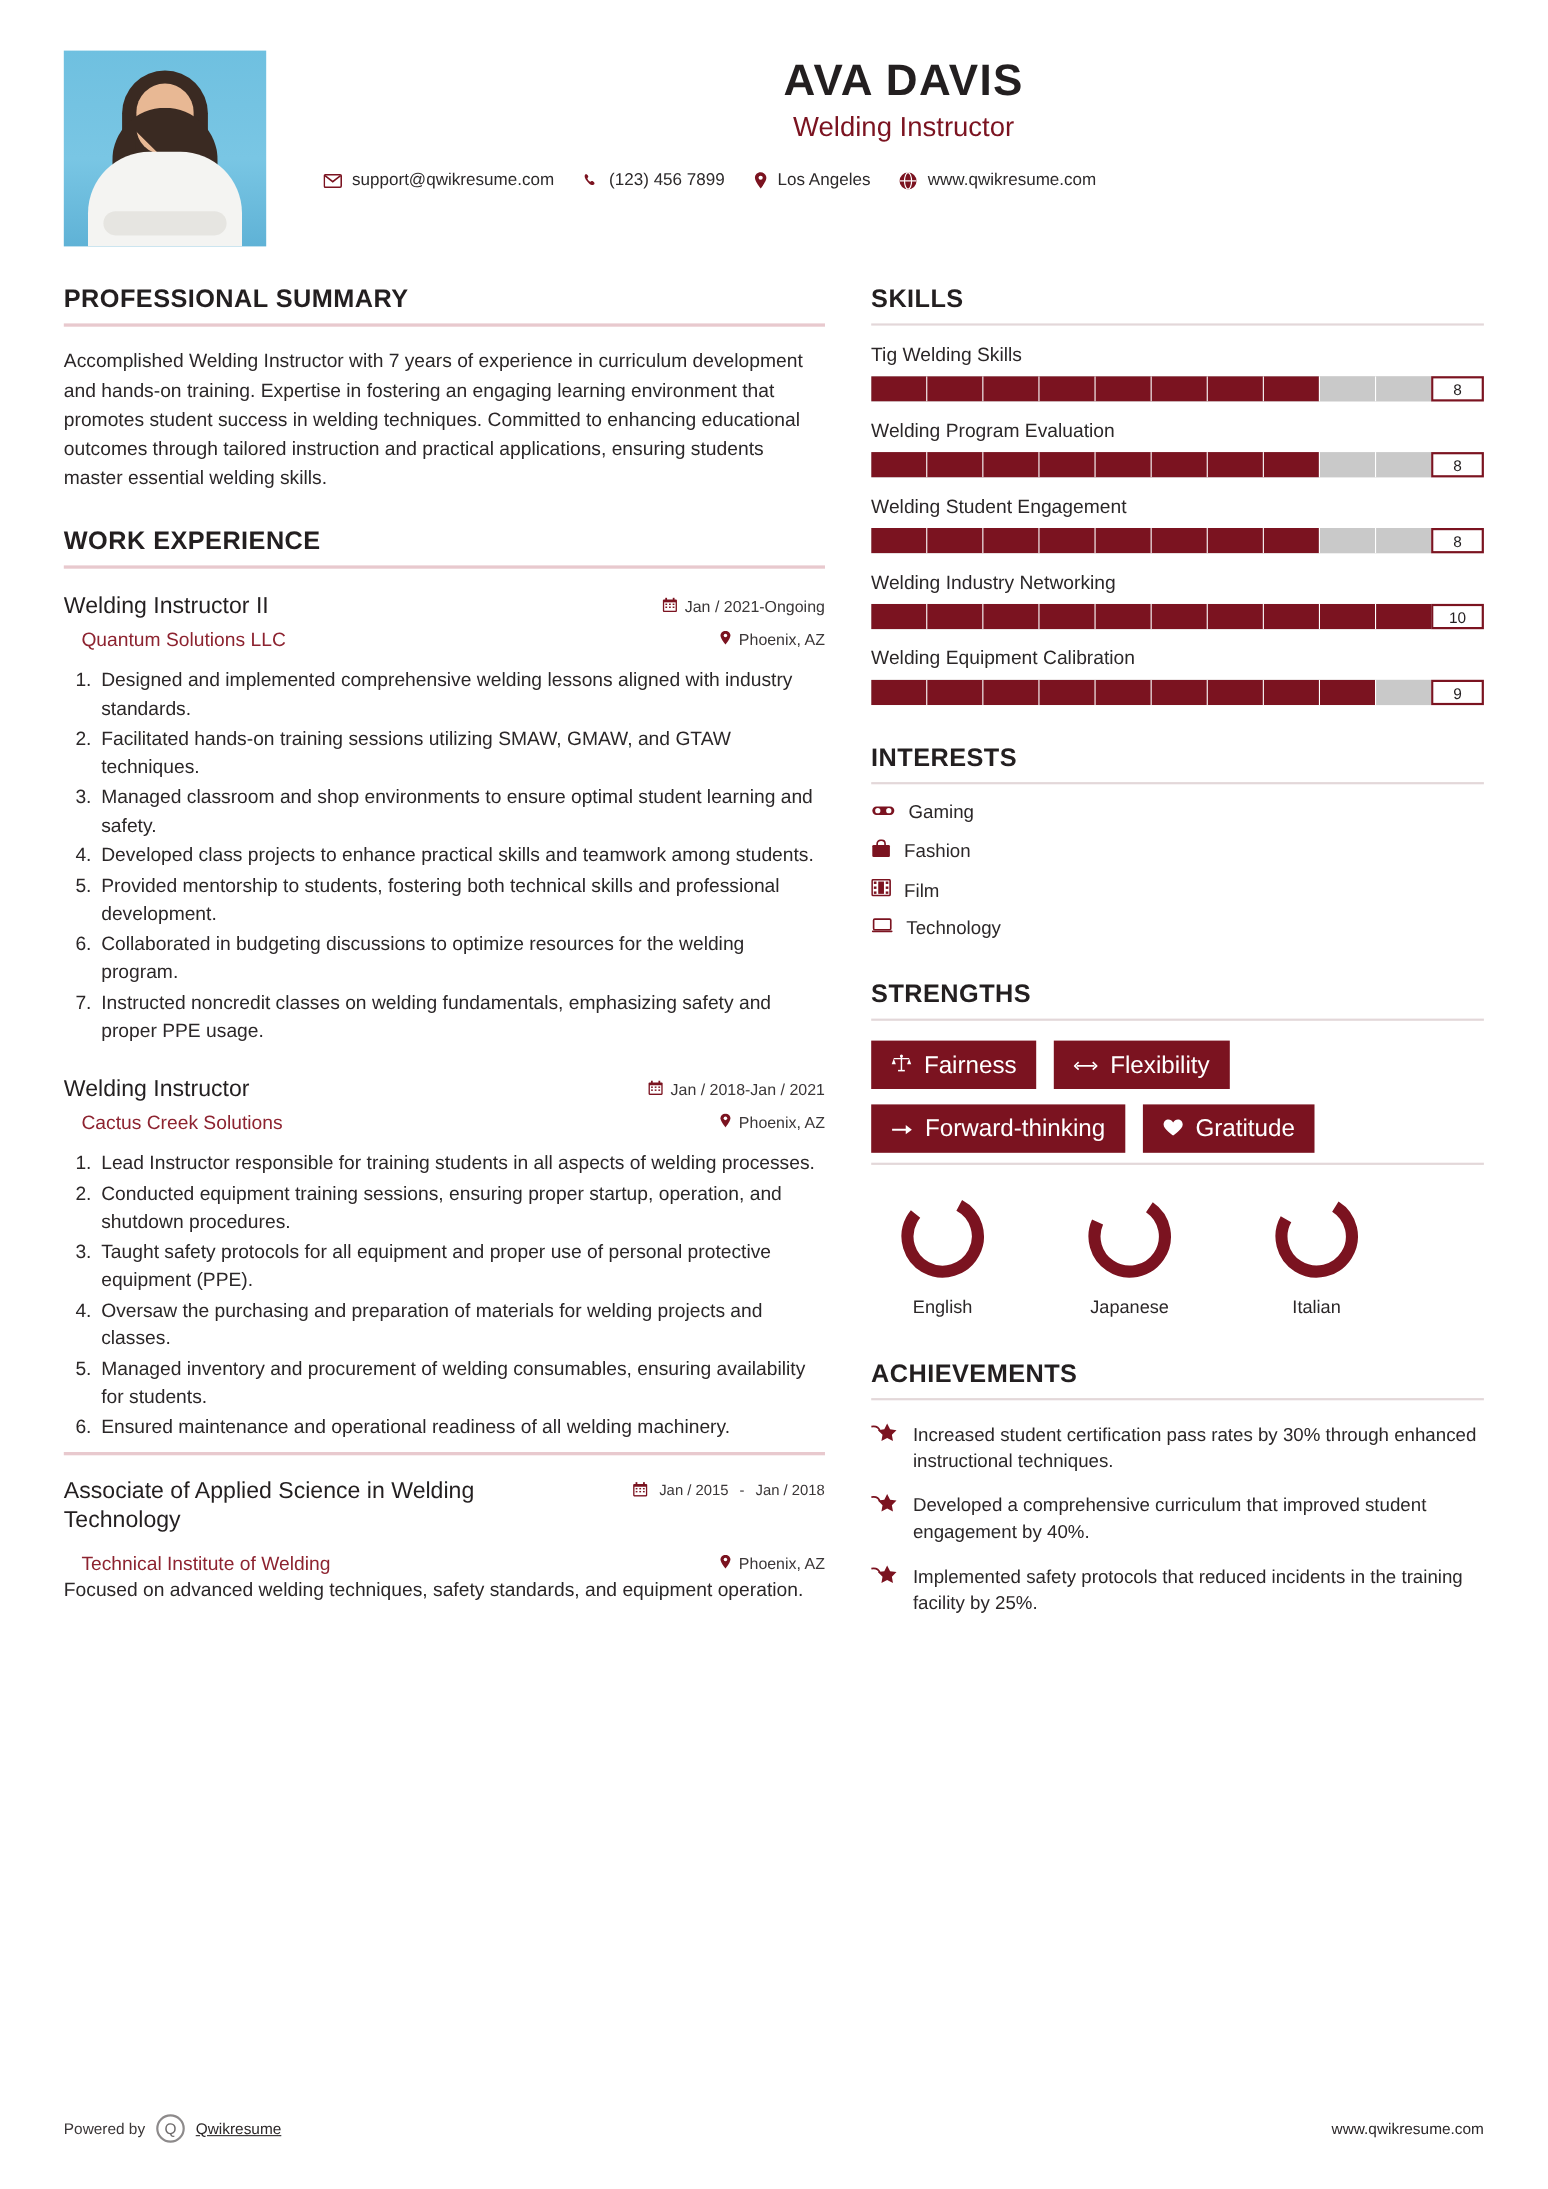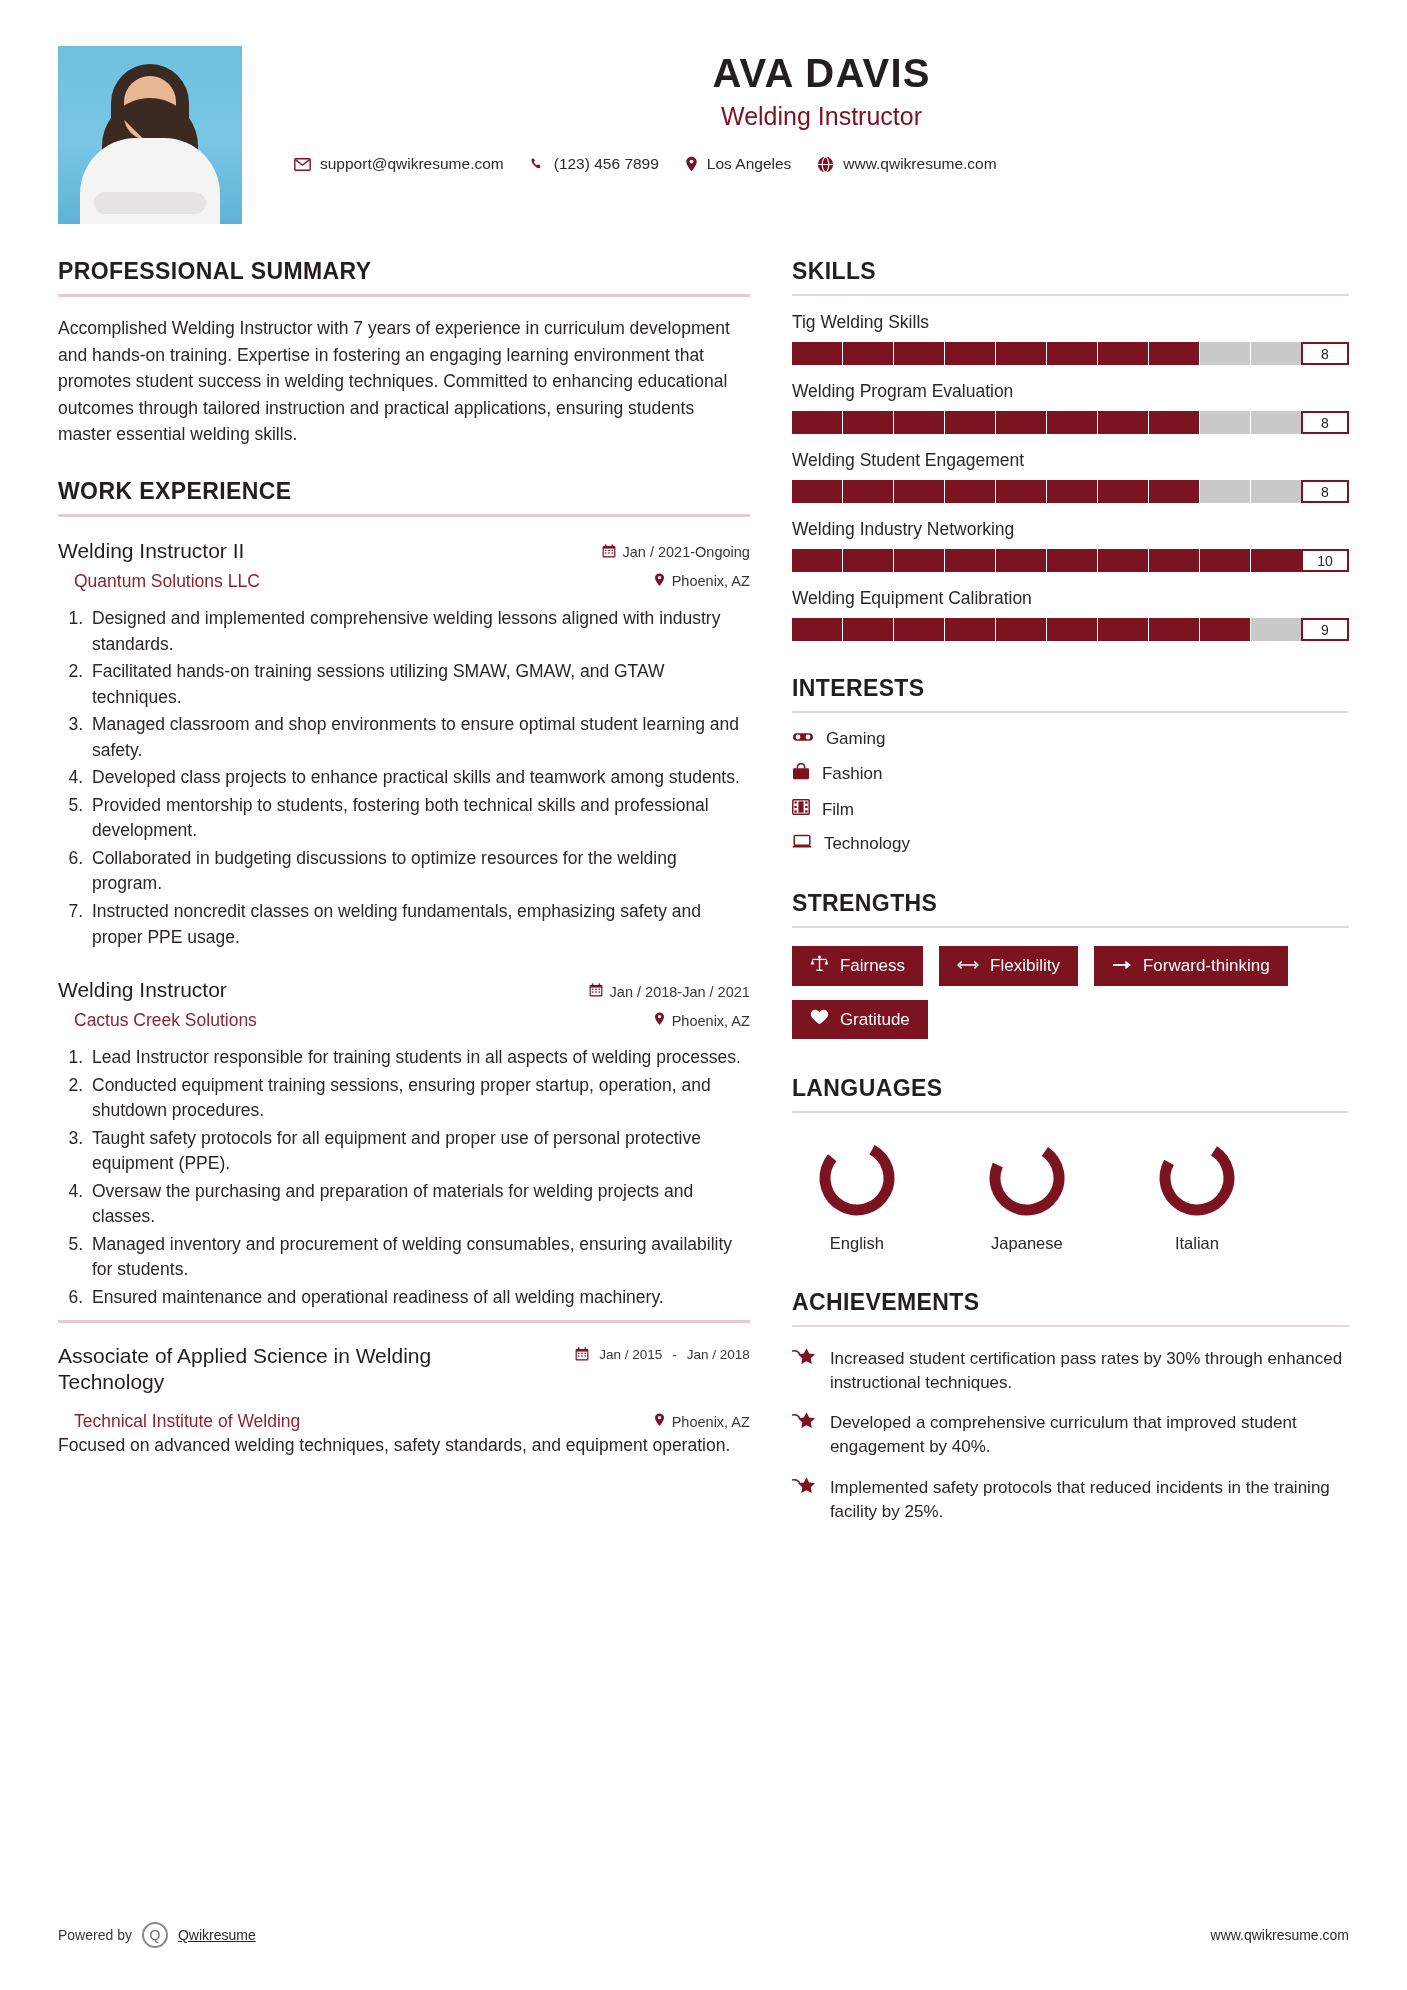--- a/index.html
+++ b/index.html
@@ -199,21 +199,21 @@
     grid-template-columns: 1fr;
     row-gap: 14px;
     column-gap: 10px;
   }
   .interest { display: flex; align-items: center; gap: 12px; font-size: 17px; color: #2b2728; }
 
   .strengths { margin-top: 18px; display: flex; flex-wrap: wrap; gap: 14px 16px; }
   .strength {
     background: #7b1320;
     color: #fff;
-    font-size: 17px;
+    font-size: 22px;
     padding: 9px 18px;
     display: flex; align-items: center; gap: 11px;
   }
 
   .langs { margin-top: 22px; display: flex; gap: 40px; }
   .lang { width: 130px; text-align: center; }
   .donut { width: 86px; height: 86px; margin: 0 auto; position: relative; }
   .lang-label { font-size: 16.5px; margin-top: 13px; color: #2b2728; }
 
   .achieve { margin-top: 20px; }
@@ -648,21 +648,20 @@
         <div class="strength">
           <span>
             <svg width="19" height="16" viewBox="0 0 19 16">
                 <path d="M9.5 15.2S0.8 9.8 0.8 5.3C0.8 2.6 2.9 0.8 5.2 0.8c1.8 0 3.3 1.1 4.3 2.6 1-1.5 2.5-2.6 4.3-2.6 2.3 0 4.4 1.8 4.4 4.5 0 4.5-8.7 9.9-8.7 9.9z" fill="#fff"></path>
               </svg>
           </span>
           <span>Gratitude</span>
         </div>
       </div>
 
-      <h2 class="sec" style="margin-top:36px">LANGUAGES</h2>
       <div class="rule thin"></div>
       <div class="langs">
         <div class="lang">
           <div class="donut">
             <svg width="86" height="86" viewBox="0 0 86 86">
               <circle cx="43" cy="43" r="32" fill="none" stroke="#7b1320" stroke-width="11" stroke-dasharray="157 44" stroke-linecap="butt" transform="rotate(-62 43 43)"></circle>
             </svg>
           </div>
           <div class="lang-label">English</div>
         </div>

